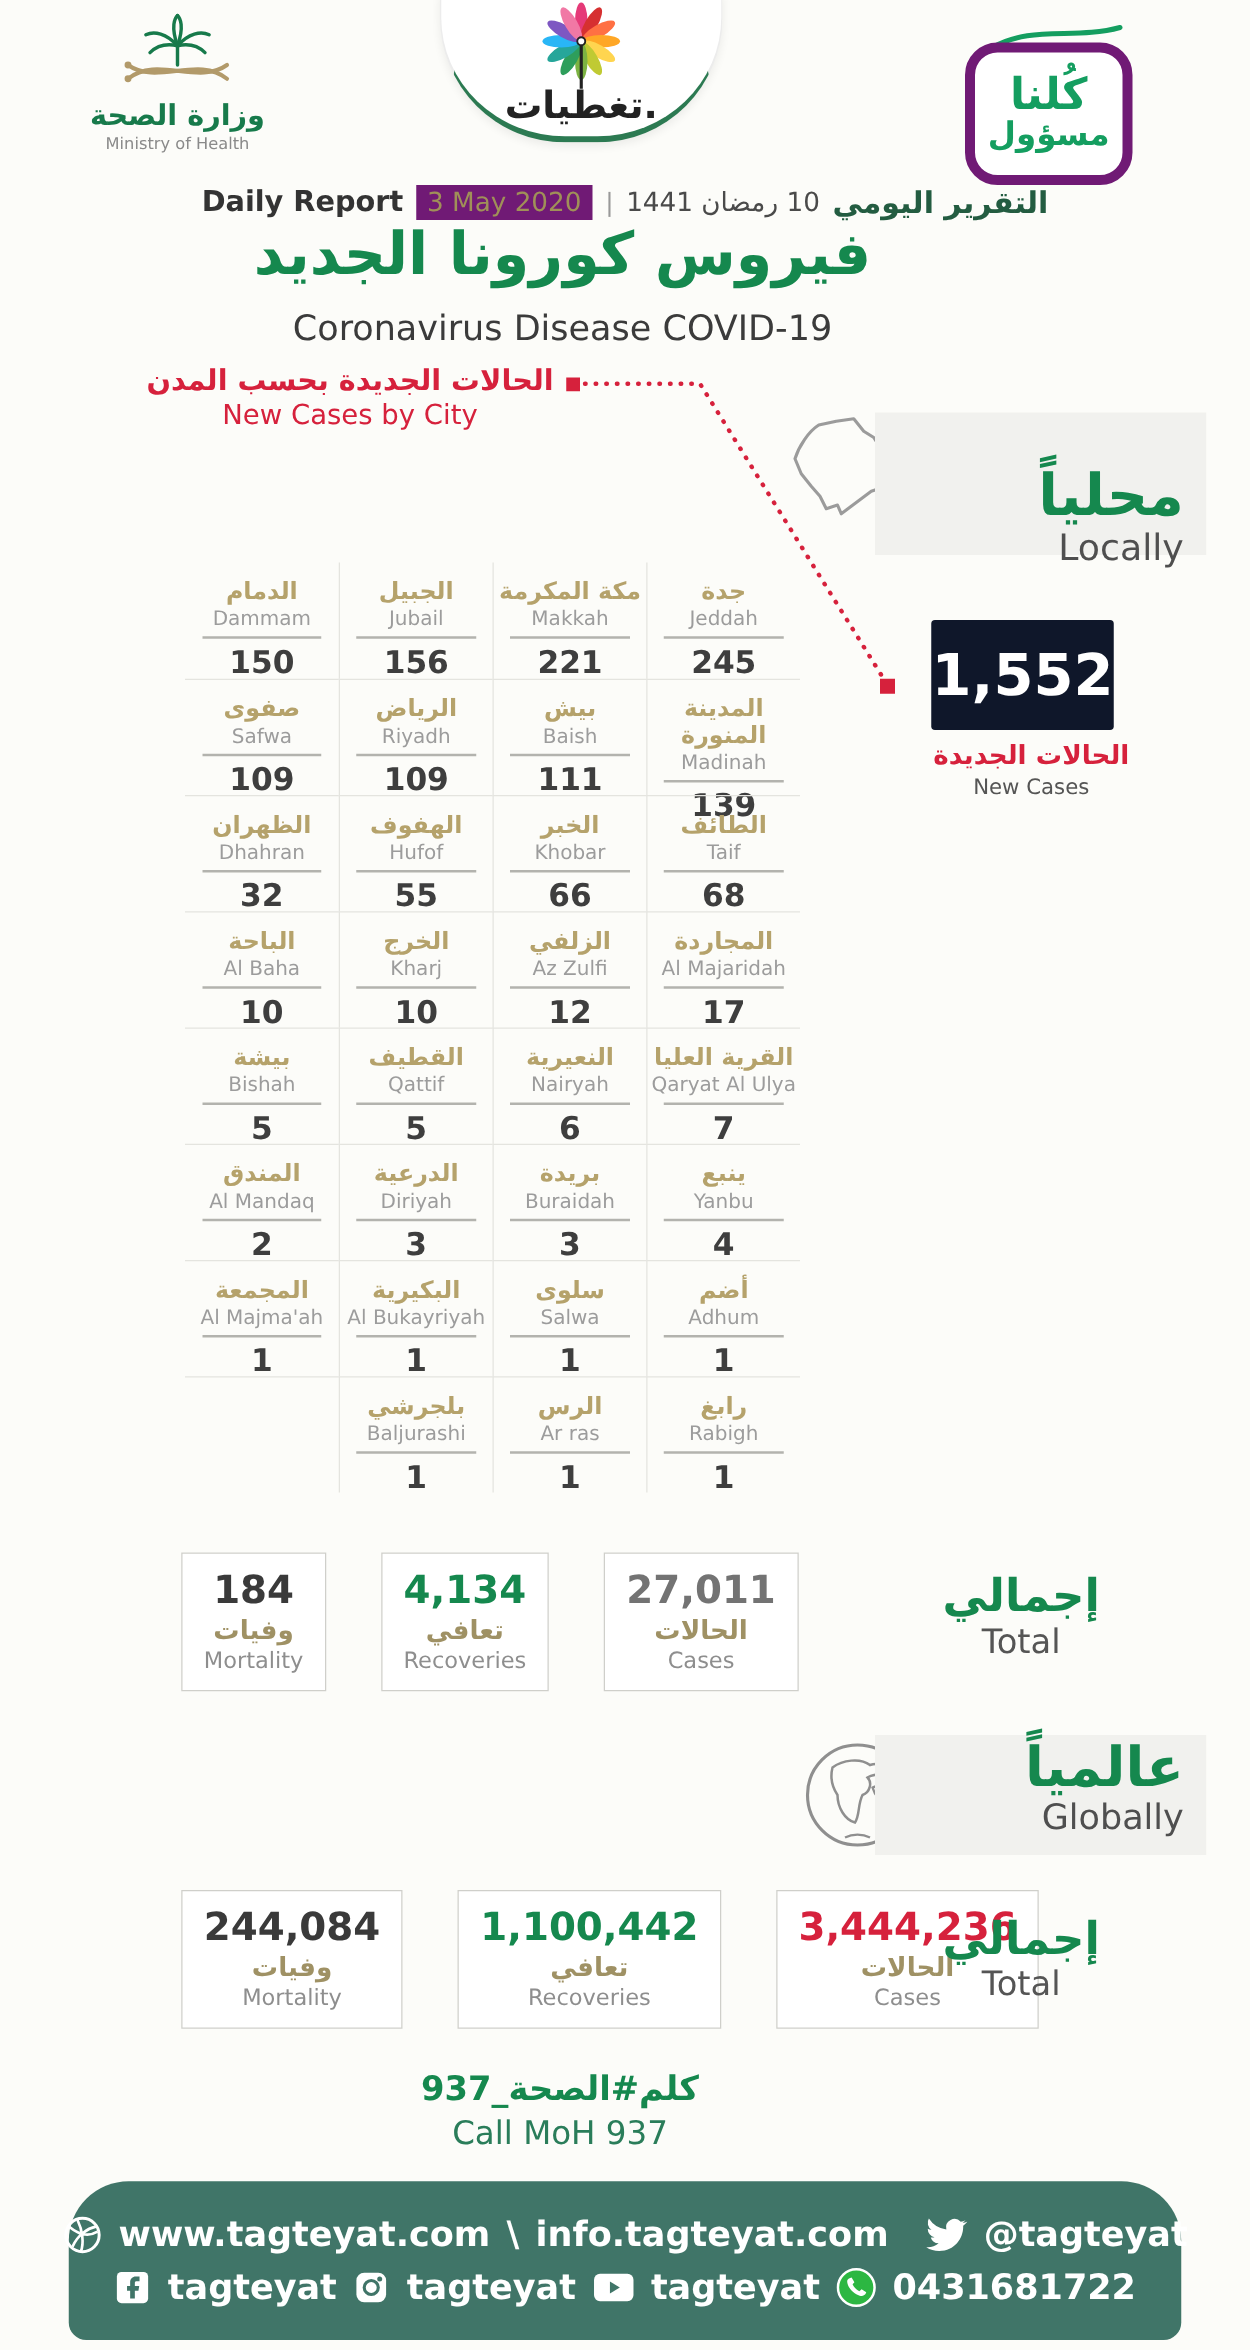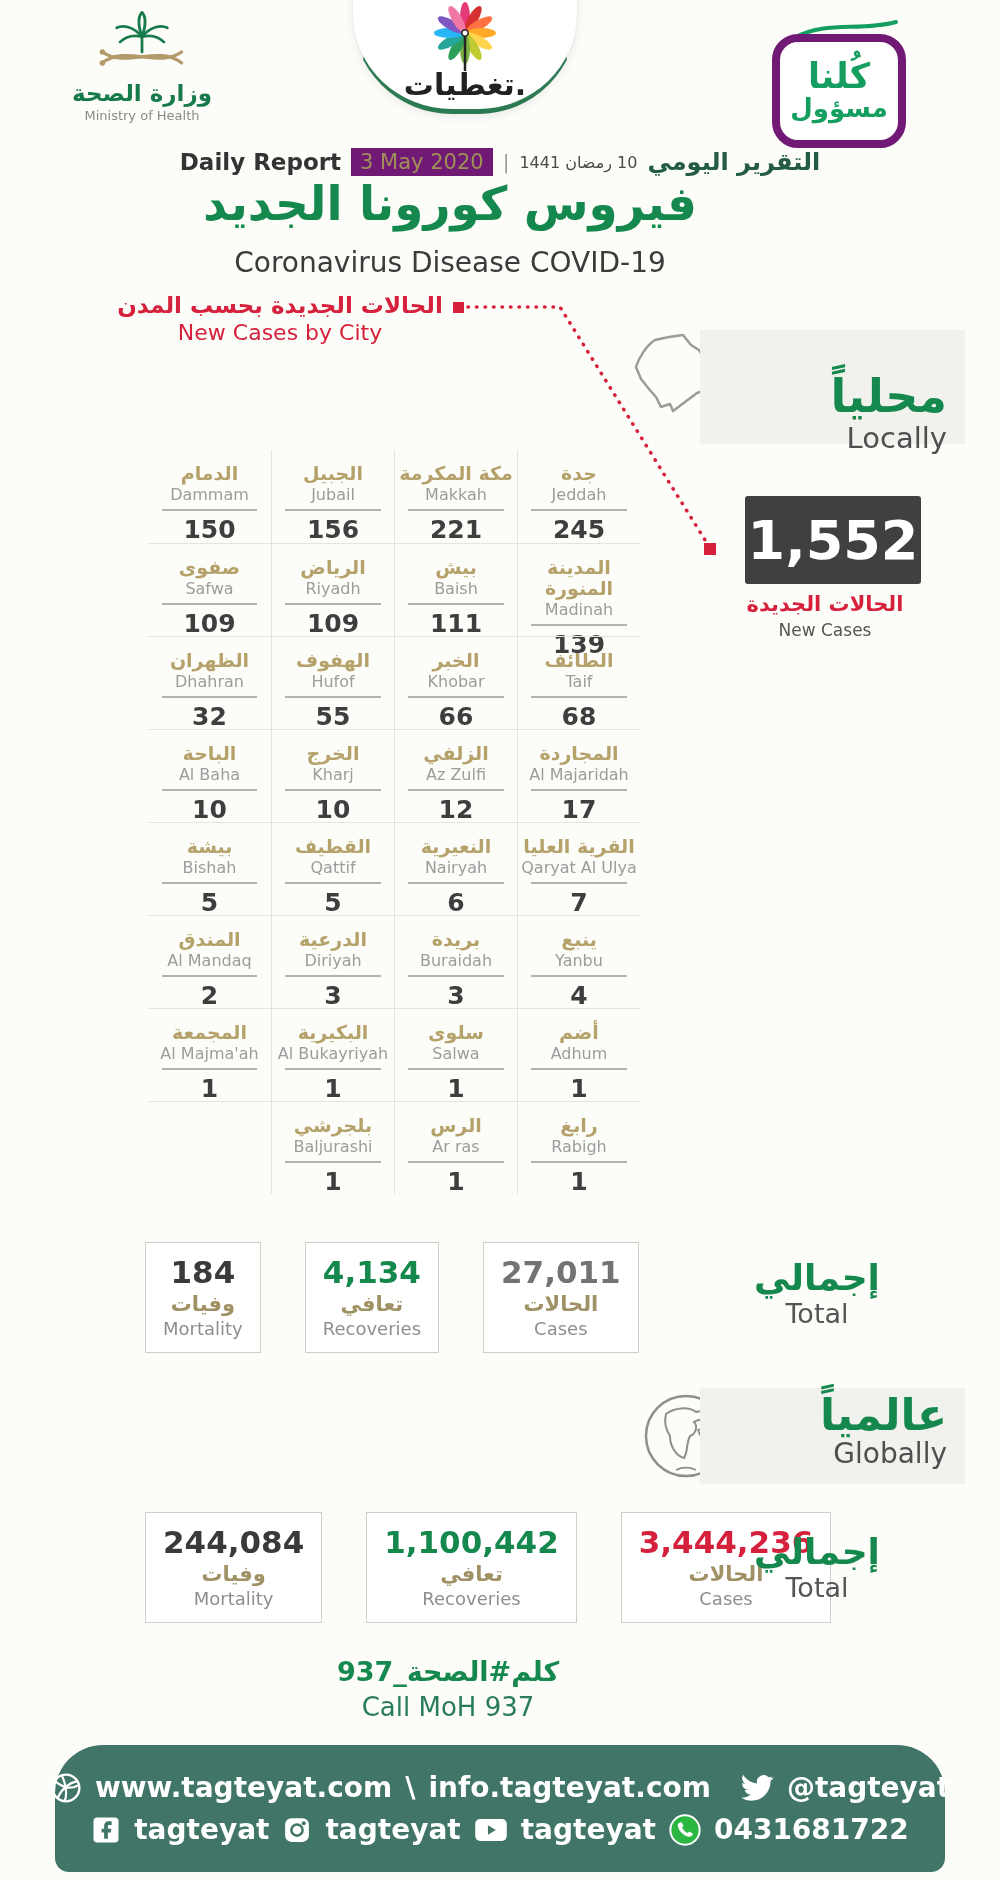--- a/index.html
+++ b/index.html
@@ -20,41 +20,41 @@
     border:8px solid #701a75;border-radius:26px;display:flex;flex-direction:column;align-items:center;justify-content:center;}
   .kulluna-l1{color:#149e60;font-size:35px;font-weight:bold;line-height:1;}
   .kulluna-l2{color:#149e60;font-size:26px;font-weight:bold;line-height:1.15;}
   .kulluna-swoosh{position:absolute;left:790px;top:16px;width:110px;height:28px;}
 
   
   .report-line{position:absolute;left:0;top:148px;width:1000px;display:flex;justify-content:center;align-items:center;gap:10px;}
   .rl-en{font-size:23px;font-weight:600;color:#333;}
   .rl-chip{background:#701a75;color:#a09058;font-size:21px;padding:2px 9px;}
   .rl-sep{color:#999;font-size:20px;}
-  .rl-hijri{color:#4a4a4a;font-size:16px;}
+  .rl-hijri{color:#4a4a4a;font-size:21px;}
   .rl-ar{color:#235c41;font-size:24px;font-weight:bold;}
 
   .main-title{position:absolute;left:0;top:176px;width:900px;text-align:center;
     color:#15884e;font-size:47px;font-weight:bold;letter-spacing:1px;}
   .subtitle{position:absolute;left:0;top:246px;width:900px;text-align:center;color:#3b3b3b;font-size:28px;font-weight:500;}
 
   
   .cases-header{position:absolute;left:100px;top:292px;width:360px;text-align:center;}
   .ch-ar{color:#d6213c;font-size:23px;font-weight:bold;}
   .ch-en{color:#d6213c;font-size:22px;margin-top:2px;}
   .dotline{position:absolute;left:452px;top:296px;width:290px;height:272px;pointer-events:none;}
 
   .locally-box{position:absolute;left:700px;top:330px;width:265px;height:114px;background:#f1f1ee;
     text-align:right;padding:8px 18px 0 0;}
   .locally-ar{color:#15884e;font-size:46px;font-weight:bold;line-height:1.15;margin-top:32px;}
   .locally-en{color:#4f4f4f;font-size:29px;margin-top:-2px;}
   .map-svg{position:absolute;left:608px;top:326px;width:150px;height:112px;}
 
-  .newcases-box{position:absolute;left:745px;top:496px;width:176px;height:88px;background:#404040;border-radius:3px;
-    display:flex;align-items:center;justify-content:center;color:#fff;font-size:54px;font-weight:bold;}
+  .newcases-box{position:absolute;left:745px;top:496px;width:146px;height:88px;background:#0f172a;border-radius:3px;
+    display:flex;align-items:center;justify-content:center;color:#fff;font-size:46px;font-weight:bold;}
   .newcases-ar{position:absolute;left:710px;top:592px;width:230px;text-align:center;color:#d6213c;font-size:21px;font-weight:bold;}
   .newcases-en{position:absolute;left:710px;top:620px;width:230px;text-align:center;color:#555;font-size:17px;}
 
   
   .city-grid{position:absolute;left:148px;top:450px;width:492px;display:grid;grid-template-columns:repeat(4,1fr);grid-auto-rows:93px;}
   .city-cell{text-align:center;padding-top:13px;}
   .city-cell.bl{border-left:1px solid #e4e4df;}
   .city-cell.bt{border-top:1px solid #e4e4df;}
   .cc-ar{color:#b5a26b;font-size:19px;font-weight:bold;line-height:1.1;}
   .cc-en{color:#9c9c9c;font-size:16px;margin-top:1px;}

